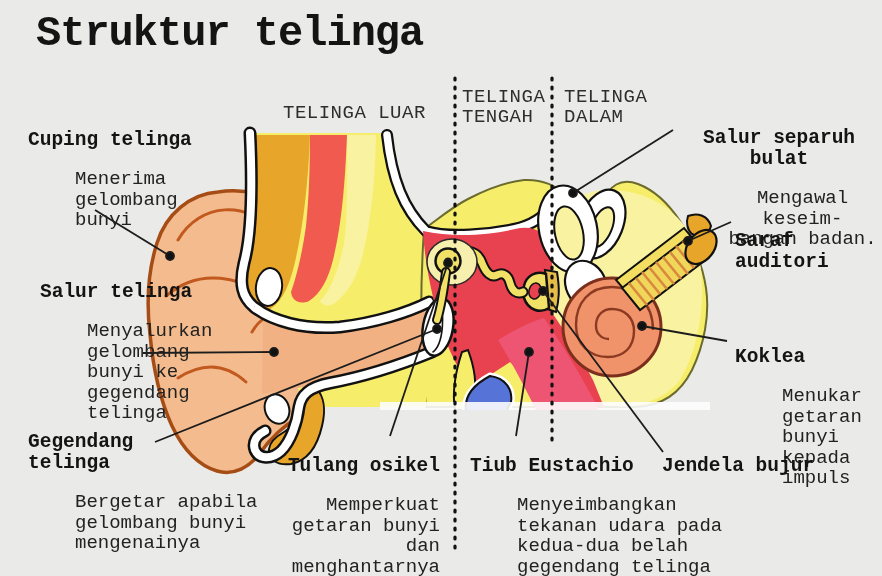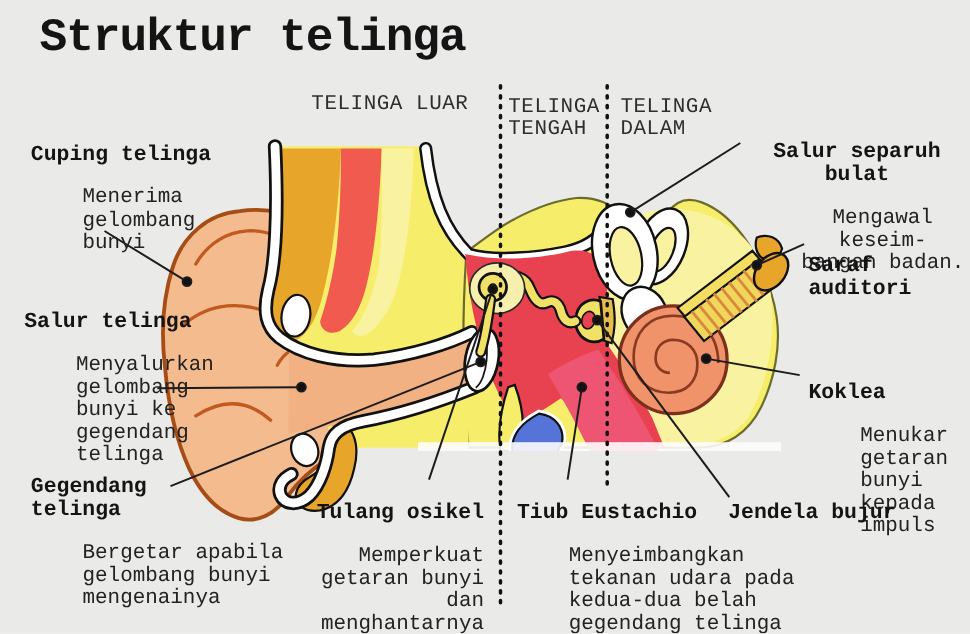--- a/index.html
+++ b/index.html
@@ -160,33 +160,33 @@
         <circle cx="642" cy="326" r="4"></circle>
       <line x1="731" y1="222" x2="688" y2="241"></line>
         <circle cx="688" cy="241" r="4"></circle>
       <line x1="673" y1="130" x2="573" y2="193"></line>
         <circle cx="573" cy="193" r="4"></circle>
     </g>
   </svg>
 
   <h1 class="title">Struktur telinga</h1>
 
-  <div class="section" style="left:283px;top:84px;text-align:center;">TELINGA LUAR</div>
+  <div class="section" style="left:283px;top:103px;text-align:center;">TELINGA LUAR</div>
   <div class="section" style="left:462px;top:87px;">TELINGA
 TENGAH</div>
   <div class="section" style="left:564px;top:87px;">TELINGA
 DALAM</div>
 
   <div class="lbl" style="left:28px;top:112px;">
     <div class="lh">Cuping telinga</div>
     <div class="lt">Menerima
 gelombang
 bunyi</div>
   </div>
-  <div class="lbl" style="left:22px;top:264px;">
+  <div class="lbl" style="left:40px;top:264px;">
     <div class="lh">Salur telinga</div>
     <div class="lt">Menyalurkan
 gelombang
 bunyi ke
 gegendang
 telinga</div>
   </div>
   <div class="lbl" style="left:28px;top:414px;">
     <div class="lh">Gegendang
 telinga</div>

